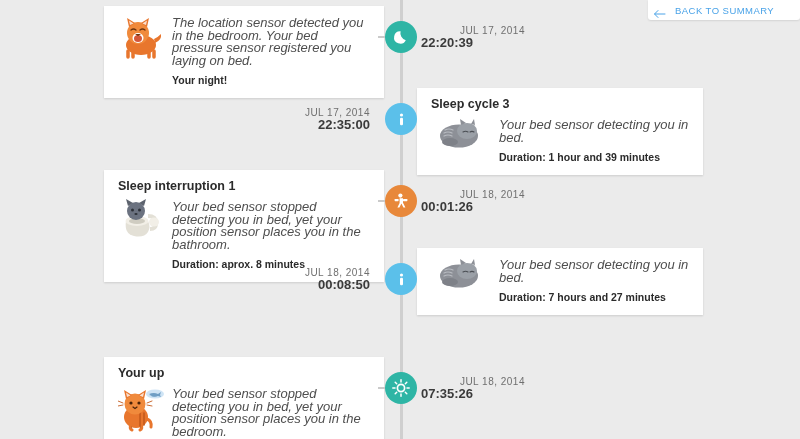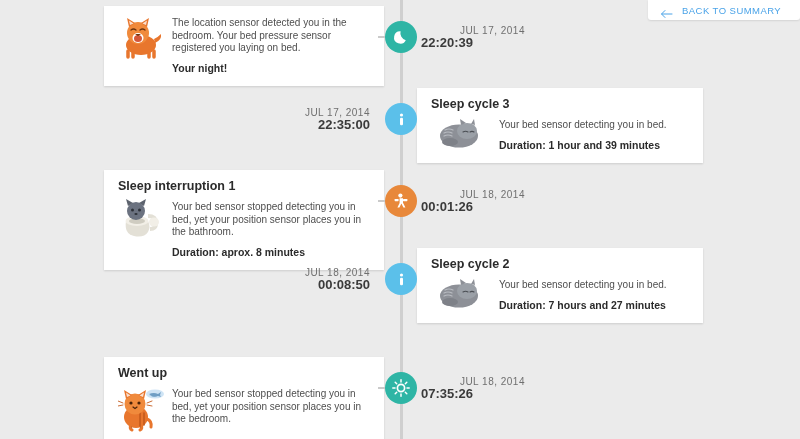--- a/index.html
+++ b/index.html
@@ -21,21 +21,21 @@
     top: 0px;
     left: 648px;
     width: 152px;
     height: 20px;
     background: #ffffff;
     border-radius: 0 0 3px 3px;
     box-shadow: 0 1px 2px rgba(0,0,0,0.10);
     display: flex;
     align-items: center;
     gap: 9px;
-    padding-left: 12px;
+    padding-left: 5px;
     box-sizing: border-box;
     cursor: pointer;
     z-index: 40;
   }
   #back-button .arrow {
     display: block;
     width: 13px;
     height: 10px;
     flex: none;
   }
@@ -137,24 +137,25 @@
   }
   .card-body {
     display: flex;
     align-items: flex-start;
     gap: 8px;
   }
   .card-figure { flex: none; width: 46px; }
   .card-figure svg { display: block; }
   .card-text { flex: 1; padding-top: 2px; }
   .card-desc {
-    font-size: 10px;
+    font-size: 13px;
     color: #4e4e4e;
     line-height: 12.5px;
     margin: 0 0 7px 0;
+    font-style: italic;
   }
   .card-highlight {
     font-size: 10.5px;
     font-weight: bold;
     color: #2b2b2b;
     line-height: 13px;
     margin: 0;
   }
   
   .card.right .card-figure { width: 54px; padding-left: 6px; }
@@ -295,21 +296,20 @@
 
   <div class="stamp right-of-node" style="top:19px;">
     <div class="date">JUL 18, 2014</div>
     <div class="time">00:01:26</div>
   </div>
 </div>
 
 <div class="tl-row" style="top:248px;">
 
   <div class="card right" style="top:0px;">
-    <div class="card-title">Sleep cycle 2</div>
     <div class="card-body">
       <div class="card-figure">
         <svg width="44" height="32" viewBox="0 0 44 32">
           <ellipse cx="22" cy="19" rx="19" ry="11.5" fill="#8d9097"></ellipse>
           <ellipse cx="30" cy="14" rx="10" ry="8" fill="#9ba0a7"></ellipse>
           <path d="M24 8 L23 2 L29 6 Z" fill="#8d9097"></path>
           <path d="M34 7 L37 2 L38 8 Z" fill="#8d9097"></path>
           <path d="M26 15 q2.5 -1.6 5 0" stroke="#4a4d53" stroke-width="1.1" fill="none" stroke-linecap="round"></path>
           <path d="M33 15 q2 -1.3 4 0" stroke="#4a4d53" stroke-width="1.1" fill="none" stroke-linecap="round"></path>
           <path d="M8 13 q4 -2 8 0 M7 16 q4 -2 8 0 M7 19 q4 -2 8 0" stroke="#b9bcc2" stroke-width="1.2" fill="none" stroke-linecap="round"></path>
@@ -334,21 +334,21 @@
 
   <div class="stamp left-of-node" style="top:19px;">
     <div class="date">JUL 18, 2014</div>
     <div class="time">00:08:50</div>
   </div>
 </div>
 
 <div class="tl-row" style="top:357px;">
 
   <div class="card left" style="top:0px;">
-    <div class="card-title">Went up</div>
+    <div class="card-title">Your up</div>
     <div class="card-body">
       <div class="card-figure">
         <svg width="46" height="46" viewBox="0 0 46 46">
           <ellipse cx="37" cy="8" rx="9" ry="4.5" fill="#cfe4f5"></ellipse>
           <path d="M31 9 q7 2 12 -1 q-4 3 -8 3 Z" fill="#8fb8d8"></path>
           <path d="M31 8 q5 -2 9 0 l3 -2 l-1 3 l1 2 l-3 -1 q-5 2 -9 -2 Z" fill="#6f9ec4"></path>
           <ellipse cx="18" cy="31" rx="12" ry="11" fill="#e8762d"></ellipse>
           <path d="M13 38 q-2 5 1 6 M23 38 q2 5 -1 6" stroke="#e8762d" stroke-width="3" stroke-linecap="round"></path>
           <path d="M29 33 q5 2 4 8" stroke="#e8762d" stroke-width="3" fill="none" stroke-linecap="round"></path>
           <path d="M22 26 L22 40 M26 27 L26 39" stroke="#c45a1c" stroke-width="1.6" stroke-linecap="round"></path>

